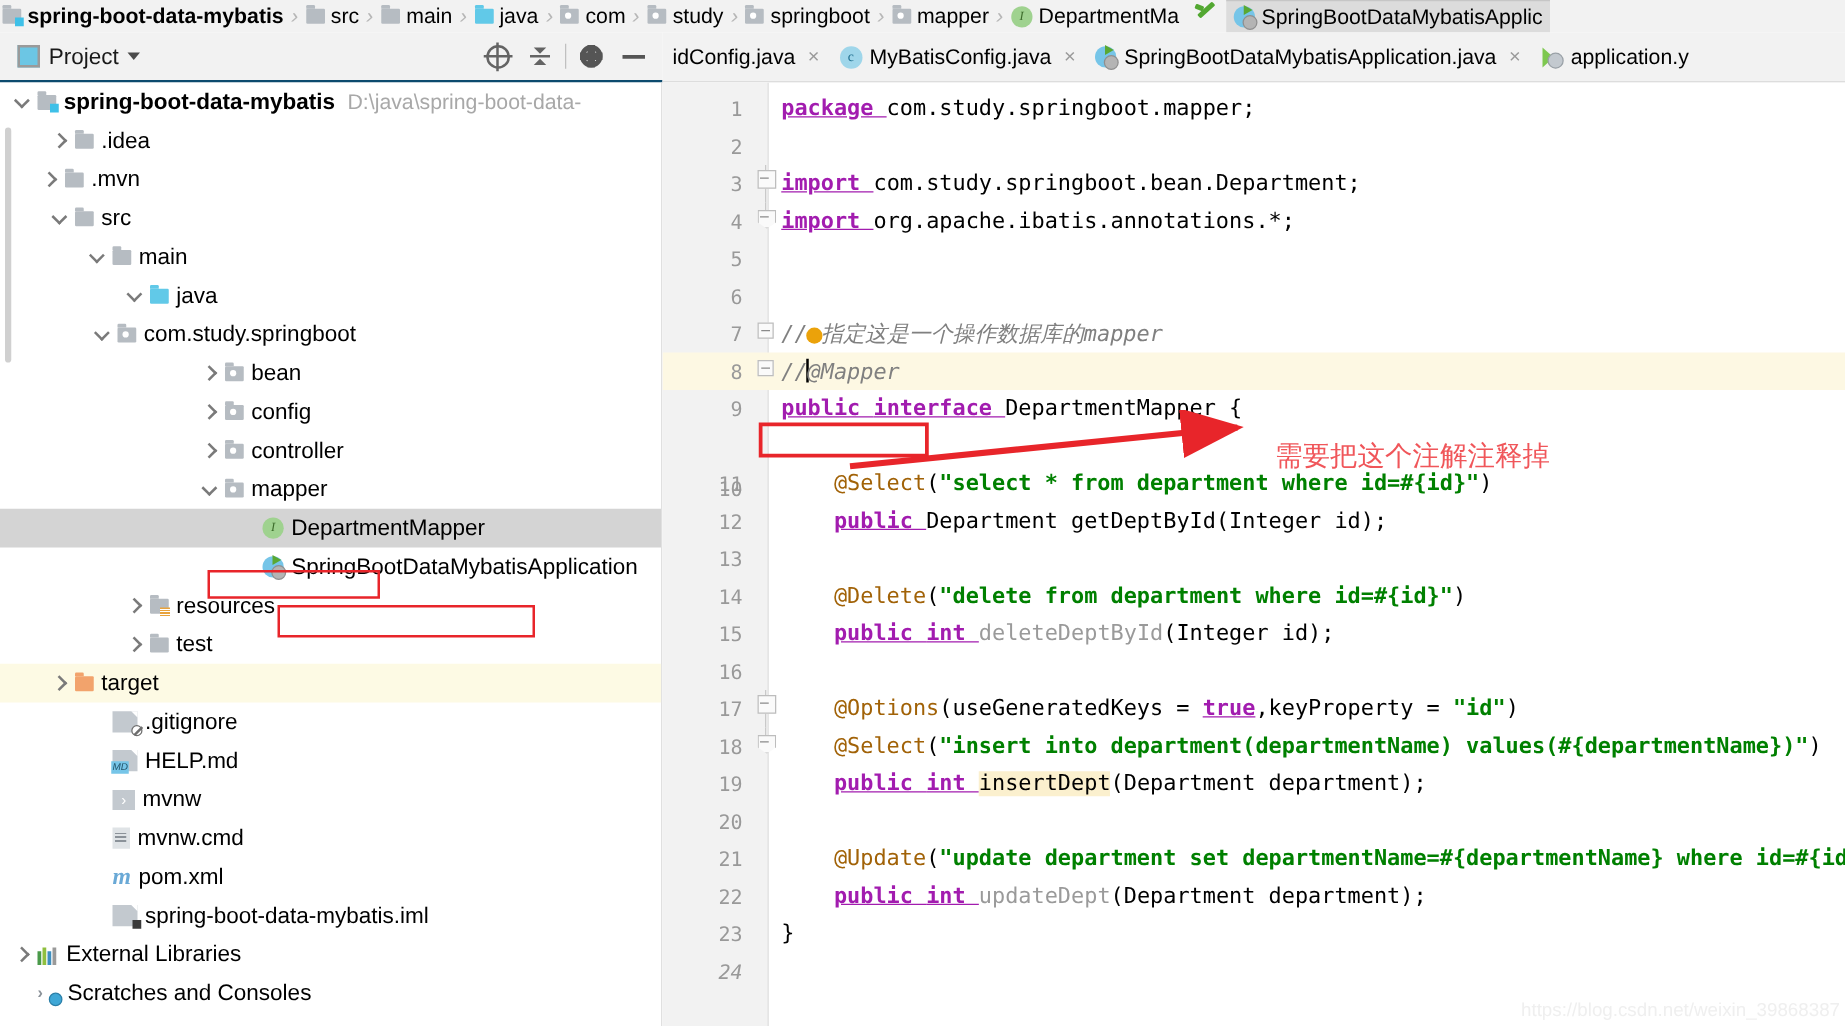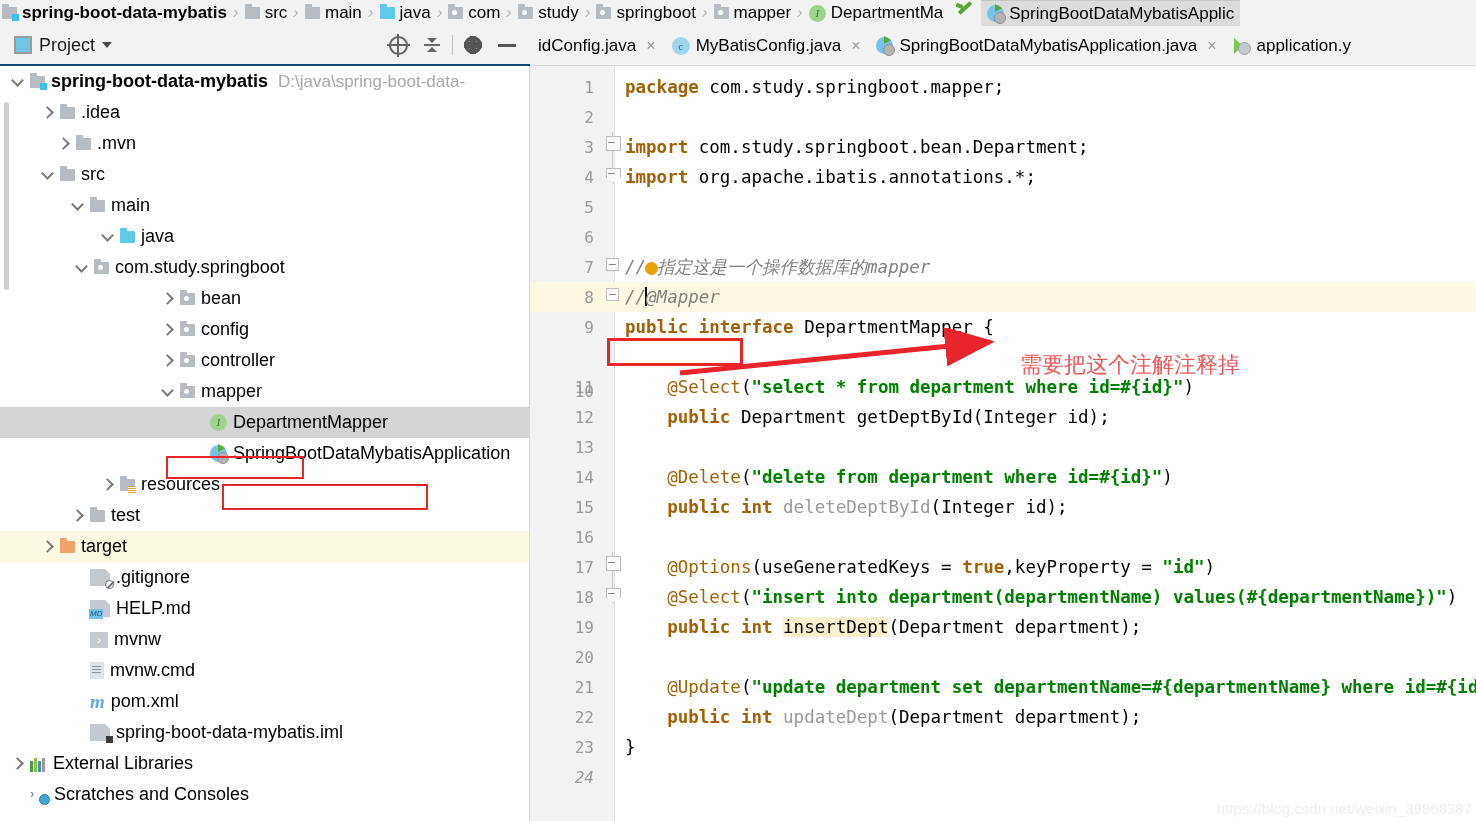--- a/index.html
+++ b/index.html
@@ -365,21 +365,21 @@
   }
   .fold {
     position: absolute; left: 76px; width: 14px; height: 30px;
   }
   .code-text {
     position: absolute; left: 95px;
     font-family: "DejaVu Sans Mono", monospace;
     font-size: 17.5px; white-space: pre; color: #000000;
     letter-spacing: 0px;
   }
-  .kw { color: #a16207; font-weight: bold; }
+  .kw { color: #a21caf; font-weight: bold; text-decoration: underline; }
   .str { color: #008000; font-weight: bold; }
   .ann { color: #a16207; }
   .cmt { color: #808080; font-style: italic; }
   .meth { color: #9a9a9a; }
   .hl-yellow-txt { background: #fbf0ce; }
   .caret {
     display: inline-block; width: 2px; height: 19px;
     background: #000; vertical-align: -3px; margin: 0 -1px;
   }
   .warn-dot {
@@ -555,21 +555,21 @@
           <span class="twist down"></span>
           <span class="ic ic-folder-gray ic-mod-badge"></span>
           <span class="tlabel bold">spring-boot-data-mybatis</span>
           <span class="tpath">D:\java\spring-boot-data-</span>
         </div>
         <div class="trow" style="padding-left: 40px;">
           <span class="twist right"></span>
           <span class="ic ic-folder-gray"></span>
           <span class="tlabel">.idea</span>
         </div>
-        <div class="trow" style="padding-left: 56px;">
+        <div class="trow" style="padding-left: 32px;">
           <span class="twist right"></span>
           <span class="ic ic-folder-gray"></span>
           <span class="tlabel">.mvn</span>
         </div>
         <div class="trow" style="padding-left: 40px;">
           <span class="twist down"></span>
           <span class="ic ic-folder-gray"></span>
           <span class="tlabel">src</span>
         </div>
         <div class="trow" style="padding-left: 70px;">
@@ -615,21 +615,21 @@
         <div class="trow" style="padding-left: 190px;">
           <span class="twist "></span>
           <span class="ic ic-spring"></span>
           <span class="tlabel">SpringBootDataMybatisApplication</span>
         </div>
         <div class="trow" style="padding-left: 100px;">
           <span class="twist right"></span>
           <span class="ic ic-res"></span>
           <span class="tlabel">resources</span>
         </div>
-        <div class="trow" style="padding-left: 70px;">
+        <div class="trow" style="padding-left: 100px;">
           <span class="twist right"></span>
           <span class="ic ic-folder-gray"></span>
           <span class="tlabel">test</span>
         </div>
         <div class="trow hl-yellow" style="padding-left: 40px;">
           <span class="twist right"></span>
           <span class="ic ic-folder-gray ic-folder-orange"></span>
           <span class="tlabel">target</span>
         </div>
         <div class="trow" style="padding-left: 70px;">

